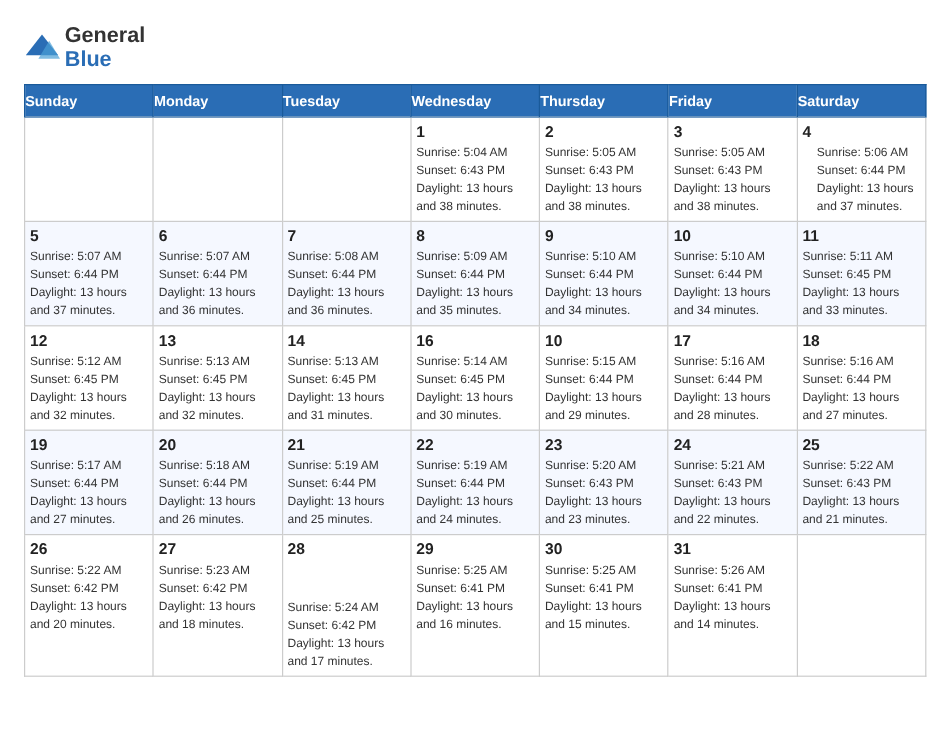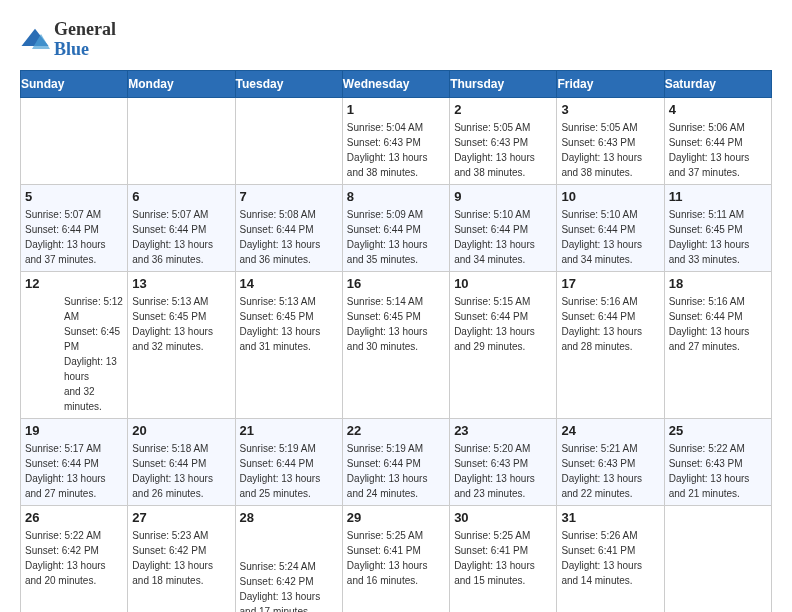--- a/index.html
+++ b/index.html
@@ -8,21 +8,20 @@
       background: #fff;
       width: 792px;
       min-height: 612px;
       padding: 20px;
     }
     .header {
       display: flex;
       justify-content: space-between;
       align-items: flex-start;
       margin-bottom: 10px;
-      font-family: Liberation Serif, serif;
     }
     .logo {
       display: flex;
       align-items: center;
       gap: 4px;
     }
     .logo-text {
       display: flex;
       flex-direction: column;
       font-size: 18px;
@@ -132,21 +131,21 @@
         </td>
         <td>
           <div class="day-num">3</div>
           <div class="day-info" style="white-space: pre-line;">Sunrise: 5:05 AM
 Sunset: 6:43 PM
 Daylight: 13 hours
 and 38 minutes.</div>
         </td>
         <td>
           <div class="day-num">4</div>
-          <div class="day-info" style="white-space: pre-line;">Sunrise: 5:06 AM
+          <div class="day-info" style="white-space: pre-line; margin-left: 12px;">Sunrise: 5:06 AM
 Sunset: 6:44 PM
 Daylight: 13 hours
 and 37 minutes.</div>
         </td>
       </tr>
       <tr>
         <td>
           <div class="day-num">5</div>
           <div class="day-info" style="white-space: pre-line;">Sunrise: 5:07 AM
 Sunset: 6:44 PM
@@ -192,21 +191,21 @@
           <div class="day-num">11</div>
           <div class="day-info" style="white-space: pre-line;">Sunrise: 5:11 AM
 Sunset: 6:45 PM
 Daylight: 13 hours
 and 33 minutes.</div>
         </td>
       </tr>
       <tr>
         <td>
           <div class="day-num">12</div>
-          <div class="day-info" style="white-space: pre-line; margin-left: 39px;">Sunrise: 5:12 AM
+          <div class="day-info" style="white-space: pre-line;">Sunrise: 5:12 AM
 Sunset: 6:45 PM
 Daylight: 13 hours
 and 32 minutes.</div>
         </td>
         <td>
           <div class="day-num">13</div>
           <div class="day-info" style="white-space: pre-line;">Sunrise: 5:13 AM
 Sunset: 6:45 PM
 Daylight: 13 hours
 and 32 minutes.</div>

